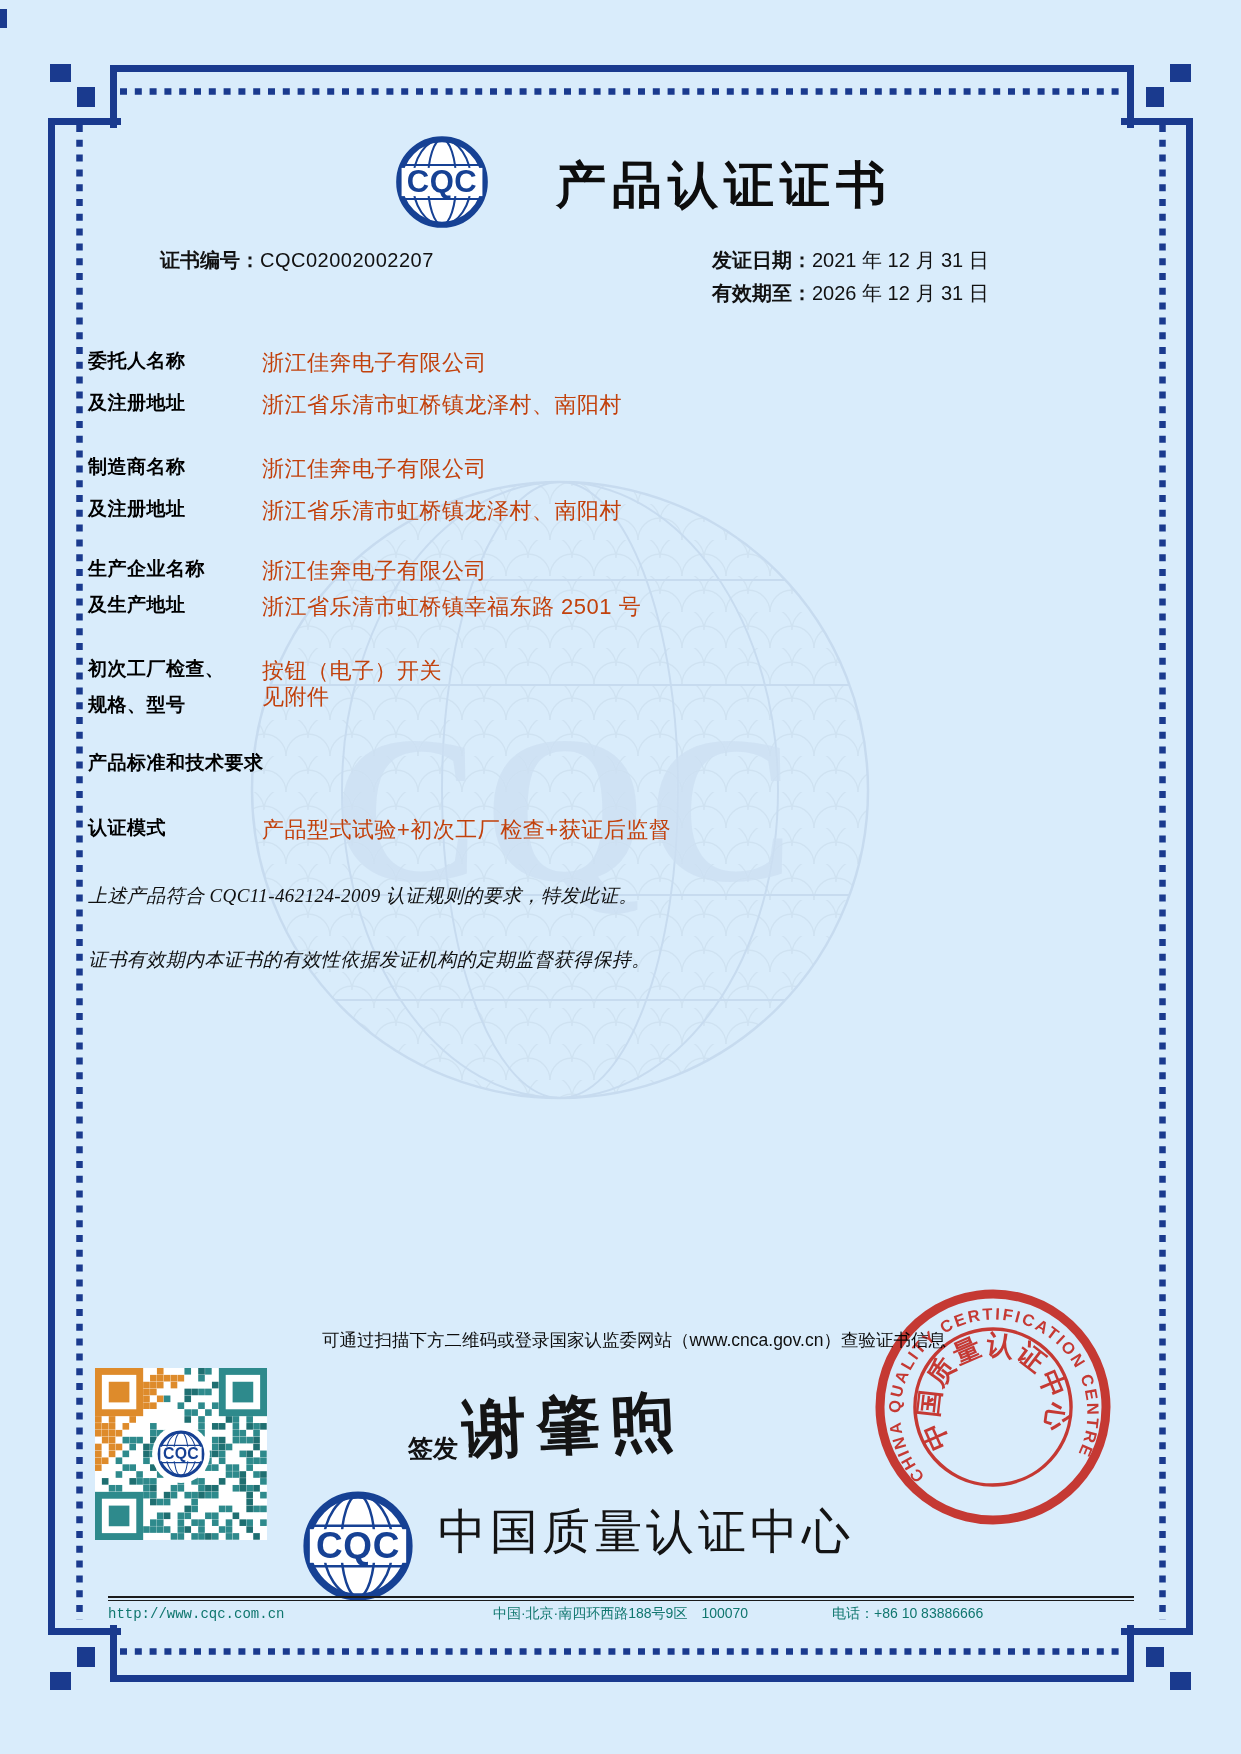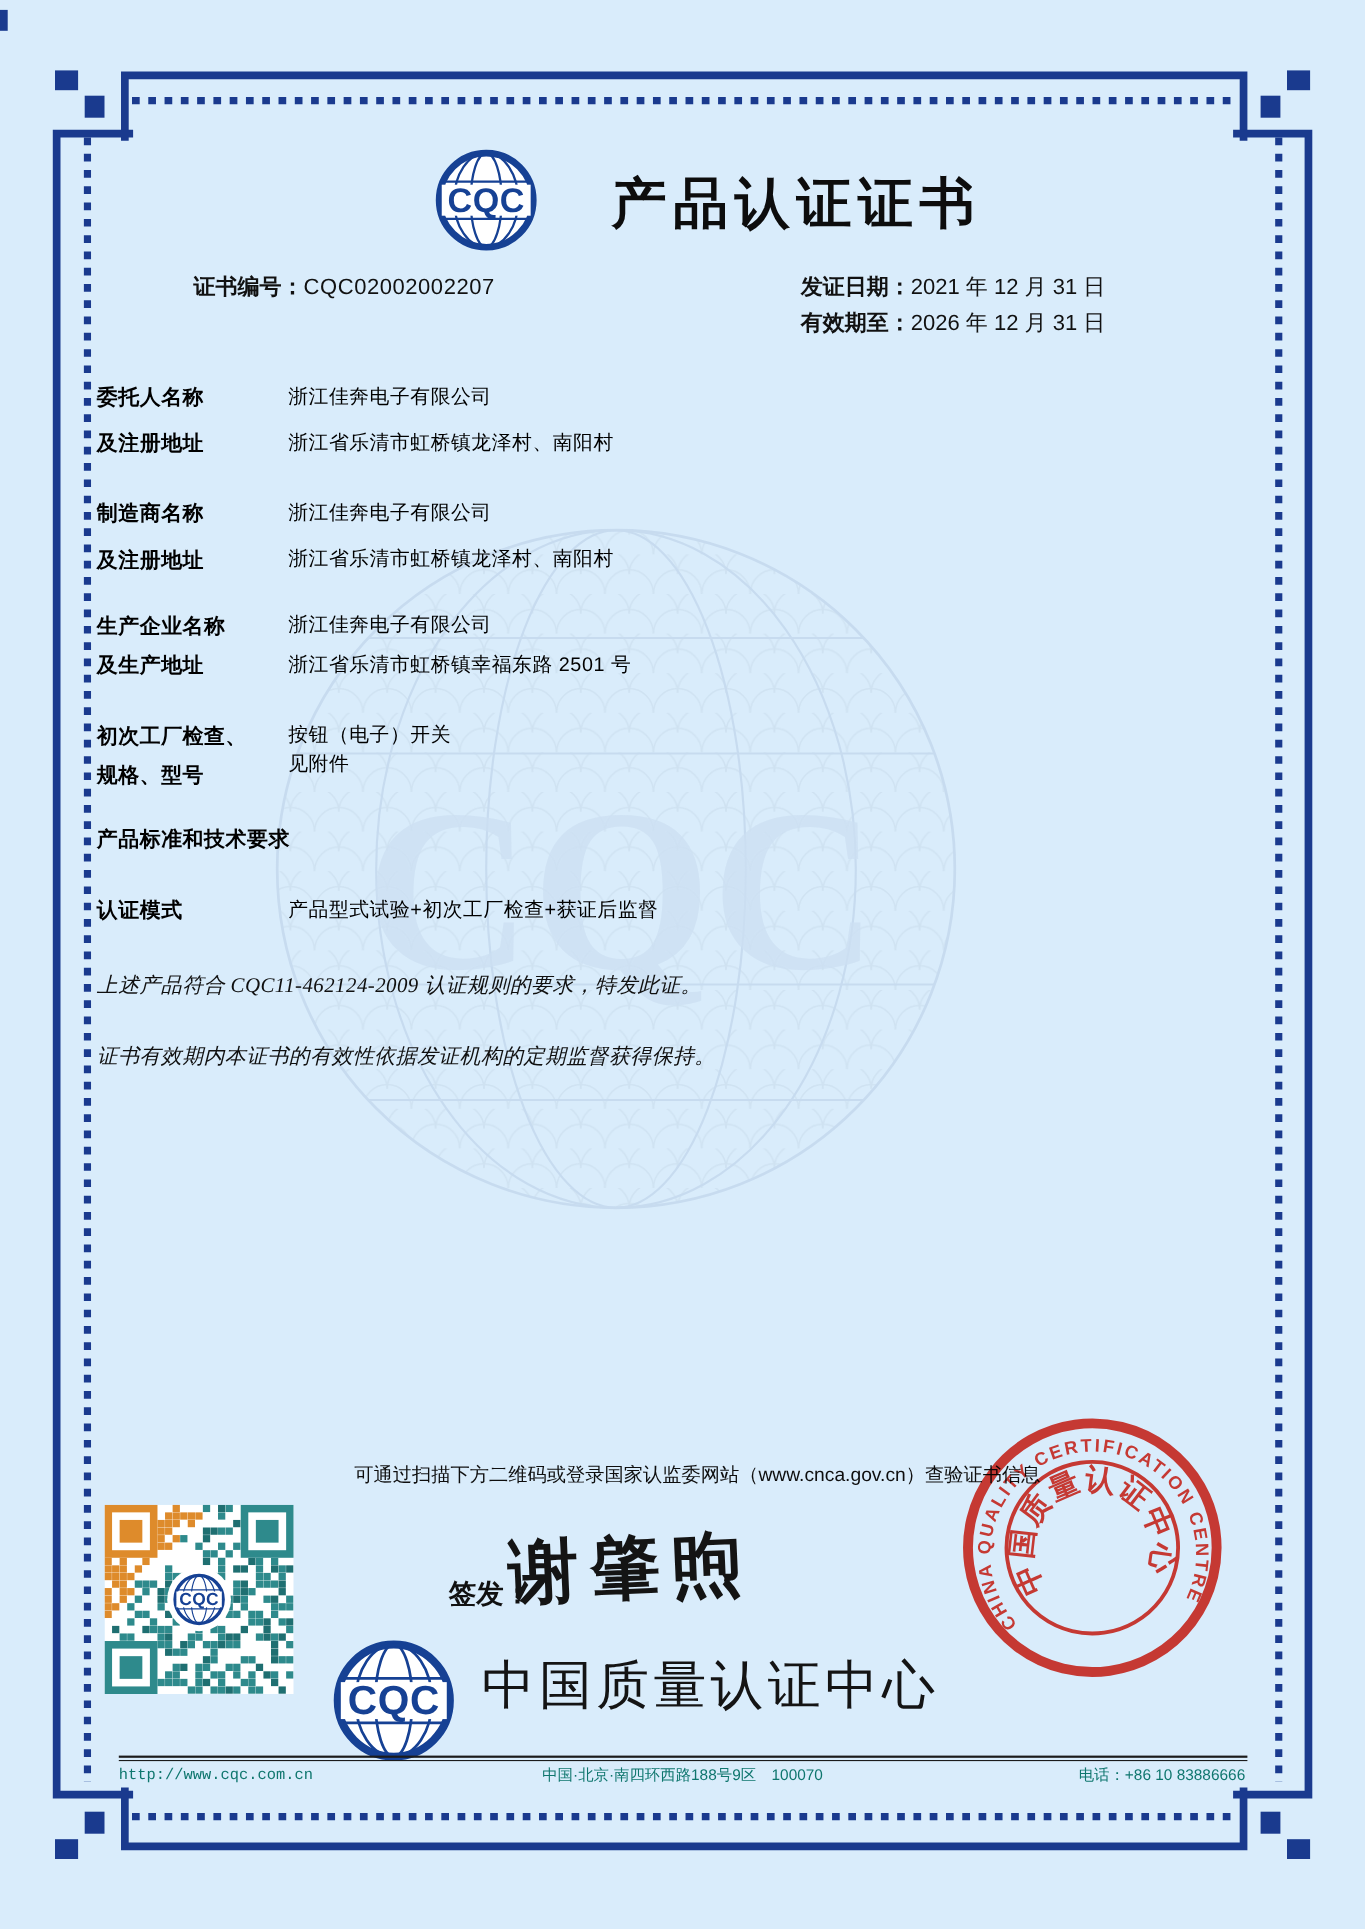--- a/index.html
+++ b/index.html
@@ -15,26 +15,26 @@
     position:relative;width:1241px;height:1754px;background:var(--bg);
     overflow:hidden;font-family:"Liberation Sans",sans-serif;color:var(--ink);
   }
   .abs{position:absolute;}
   svg{display:block;}
   
   .title{
     font-size:50px;font-weight:bold;letter-spacing:6px;color:#0d0d0d;
     font-family:"Liberation Sans",sans-serif;white-space:nowrap;
   }
-  .kai-b{font-family:"Liberation Serif",serif;font-weight:bold;margin-left:16px;}
+  .kai-b{font-family:"Liberation Serif",serif;font-weight:bold;}
   .certline{font-size:20px;white-space:nowrap;}
   .dateline{font-size:20px;white-space:nowrap;}
   
   .flabel{font-size:19px;font-weight:bold;color:#000;white-space:nowrap;letter-spacing:0.5px;font-family:Liberation Mono, monospace;}
-  .fvalue{font-size:18px;color:#000000;white-space:nowrap;letter-spacing:0.5px;}
+  .fvalue{font-size:22px;color:#c2410c;white-space:nowrap;letter-spacing:0.5px;}
   .stmt{font-size:19px;font-style:italic;white-space:nowrap;color:#101010;
         font-family:"Liberation Serif",serif;letter-spacing:0.4px;}
   .verify{font-size:17.5px;color:#0e0e0e;white-space:nowrap;}
   .signlabel{font-size:25px;font-weight:bold;font-family:"Liberation Serif",serif;white-space:nowrap;}
   .signame{
     font-size:64px;font-family:"Liberation Serif",serif;font-weight:600;color:#141414;
     transform:rotate(-2.5deg);letter-spacing:10px;white-space:nowrap;
   }
   .issuer-name{font-size:48px;color:#141414;letter-spacing:4px;white-space:nowrap;}
   
@@ -414,15 +414,15 @@
       </text>
       <text class="seal-txt" font-size="27" font-weight="bold" letter-spacing="2" text-anchor="middle">
         <textPath href="#sealArcInner" startOffset="50%">中国质量认证中心</textPath>
       </text>
     </g>
   </svg>
 
   <div class="abs rule" style="left:108px;top:1596px;width:1026px;z-index:2"></div>
   <div class="abs foot mono" style="left:108px;top:1606px;z-index:2">http://www.cqc.com.cn</div>
   <div class="abs foot" style="left:0;top:1605px;width:1241px;text-align:center;z-index:2">中国·北京·南四环西路188号9区　100070</div>
-  <div class="abs foot" style="left:832px;top:1605px;width:300px;text-align:right;z-index:2">电话：+86 10 83886666</div>
+  <div class="abs foot" style="left:832px;top:1605px;width:300px;text-align:left;z-index:2">电话：+86 10 83886666</div>
 
 </div>
 
 </body></html>

